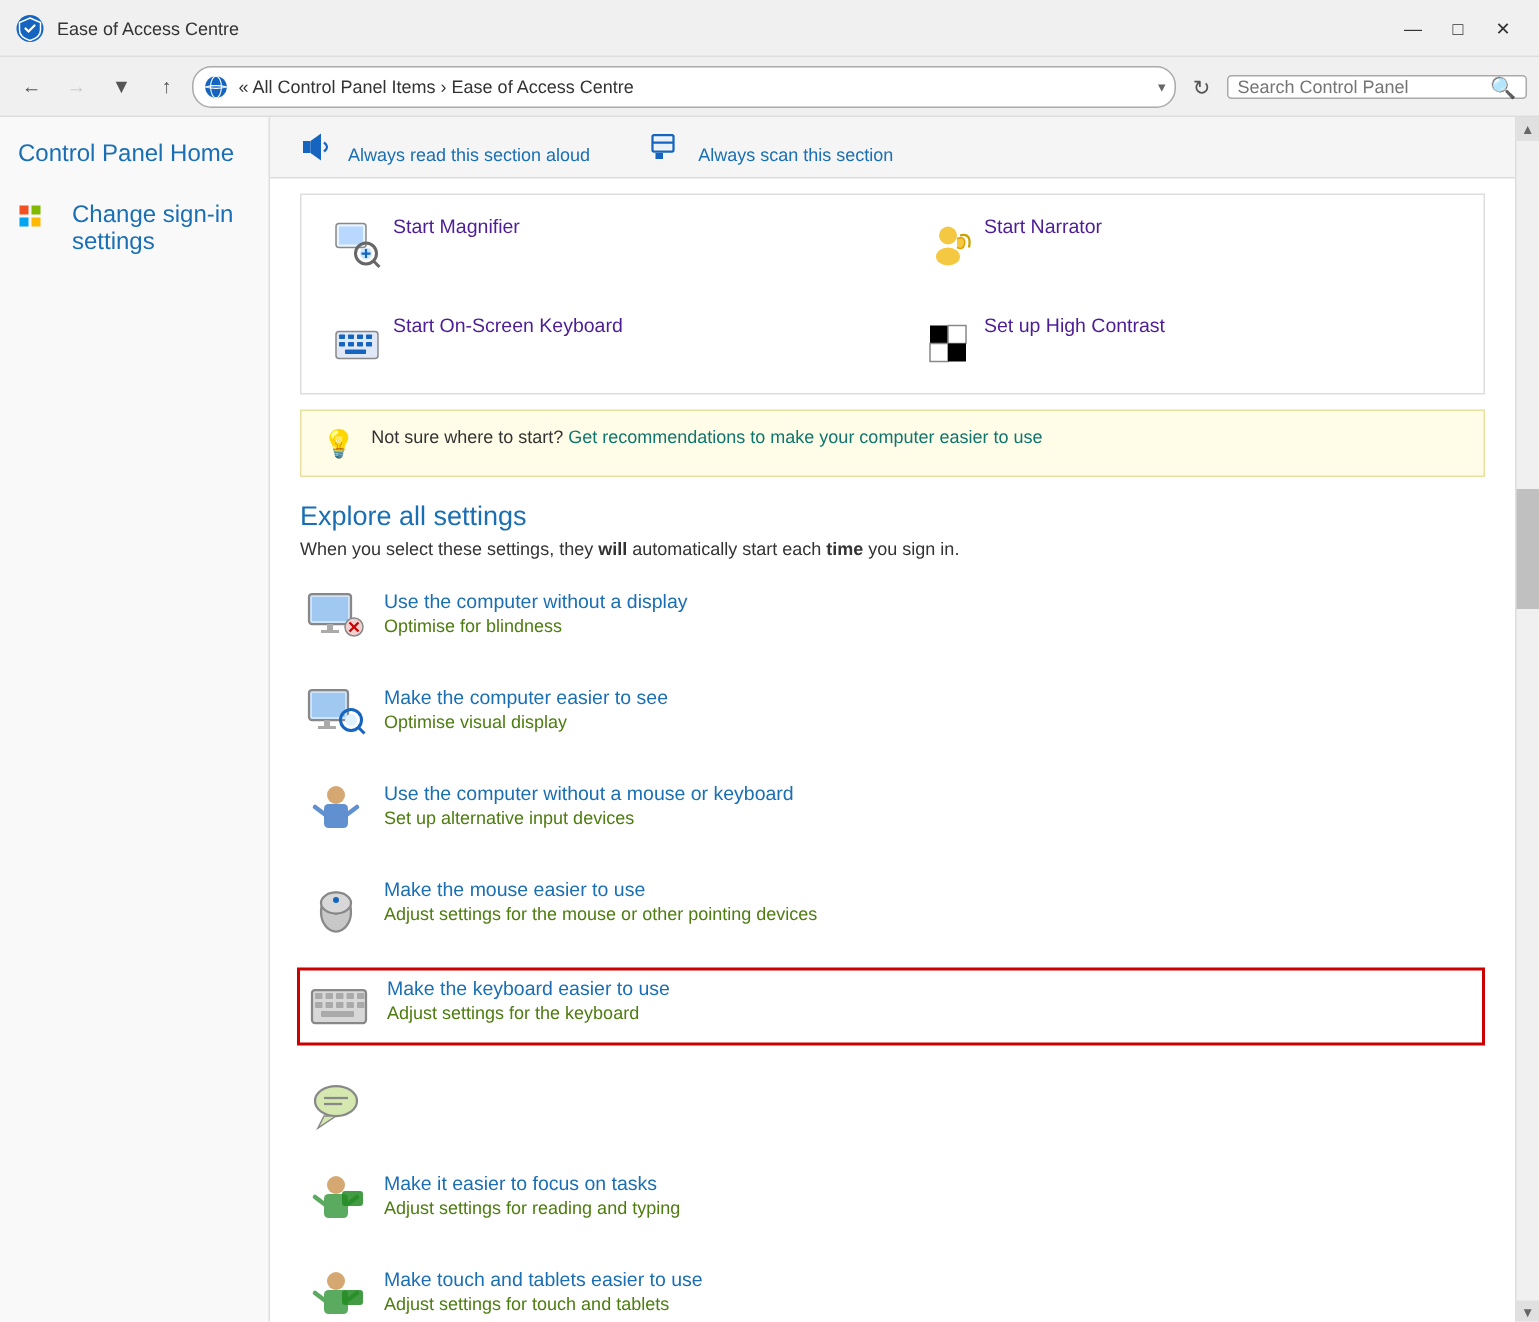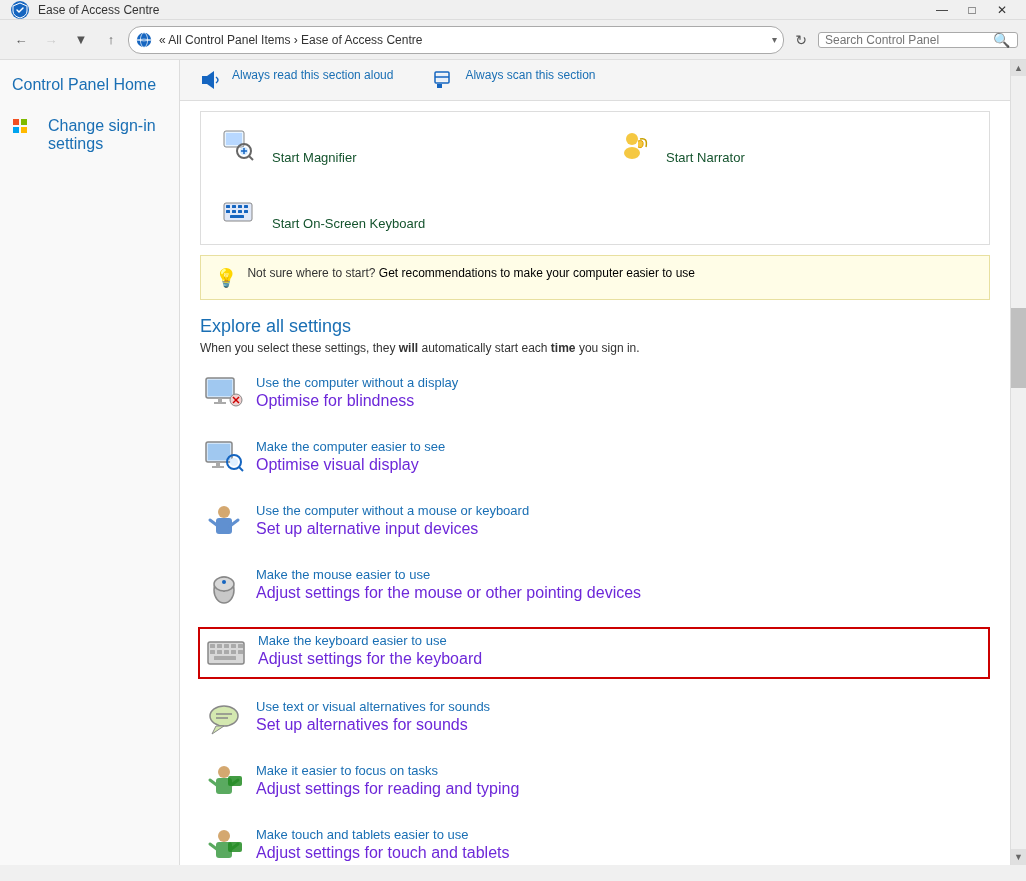--- a/index.html
+++ b/index.html
@@ -6,21 +6,21 @@
     body { font-family: 'Segoe UI', Tahoma, Geneva, Verdana, sans-serif; font-size: 13px; background: #f0f0f0; width: 1026px; height: 881px; overflow: hidden; }
 
     
     .title-bar {
       background: #f0f0f0;
       display: flex;
       align-items: center;
       justify-content: space-between;
       padding: 6px 10px;
       border-bottom: 1px solid #ddd;
-      height: 20px;
+      height: 38px;
     }
     .title-bar-left {
       display: flex;
       align-items: center;
       gap: 8px;
     }
     .title-bar-icon {
       width: 20px;
       height: 20px;
     }
@@ -168,21 +168,21 @@
     
     .top-section {
       background: #f5f5f5;
       border-bottom: 1px solid #ddd;
       padding: 8px 20px;
       display: flex;
       gap: 40px;
     }
     .top-item {
       display: flex;
-      align-items: flex-start;
+      align-items: flex-end;
       gap: 8px;
       color: #1a6fb4;
       font-size: 12px;
       cursor: pointer;
     }
     .top-item-icon {
       width: 24px;
       height: 24px;
       display: flex;
       align-items: center;
@@ -193,43 +193,43 @@
     
     .quick-panel {
       border: 1px solid #ddd;
       margin: 10px 20px;
       display: grid;
       grid-template-columns: 1fr 1fr;
       gap: 0;
     }
     .quick-item {
       display: flex;
-      align-items: flex-end;
-      gap: 14px;
+      align-items: flex-start;
+      gap: 4px;
       padding: 12px 16px;
-      color: #14532d;
+      color: #4c1d95;
       font-size: 13px;
       cursor: pointer;
       border: 1px solid transparent;
     }
 
     
     .tip-box {
       background: #fffde7;
       border: 1px solid #e8e0a0;
       margin: 0 20px 16px 20px;
       padding: 10px 14px;
       display: flex;
       align-items: flex-start;
       gap: 10px;
       font-size: 12px;
     }
     .tip-icon { color: #c8a000; font-size: 18px; flex-shrink: 0; margin-top: 1px; }
     .tip-text { color: #333; }
-    .tip-link { color: #000000; text-decoration: none; cursor: pointer; }
+    .tip-link { color: #0f766e; text-decoration: none; cursor: pointer; }
 
     
     .explore-section {
       padding: 0 20px 20px 20px;
     }
     .explore-title {
       color: #1a6fb4;
       font-size: 18px;
       font-weight: normal;
       margin-bottom: 4px;
@@ -263,22 +263,22 @@
     }
     .setting-content {}
     .setting-link {
       color: #1a6fb4;
       font-size: 13px;
       text-decoration: none;
       cursor: pointer;
       display: block;
     }
     .setting-desc {
-      font-size: 16px;
-      color: #6d28d9;
+      font-size: 12px;
+      color: #4d7c0f;
       margin-top: 2px;
     }
 
     
     .content::-webkit-scrollbar { width: 16px; }
     .content::-webkit-scrollbar-track { background: #f0f0f0; }
     .content::-webkit-scrollbar-thumb { background: #c0c0c0; border: 3px solid #f0f0f0; border-radius: 0; }
   </style>
 </head>
 <body>
@@ -406,20 +406,31 @@
             <rect x="4" y="15" width="4" height="3" rx="0.5" fill="#1565c0"></rect>
             <rect x="10" y="15" width="4" height="3" rx="0.5" fill="#1565c0"></rect>
             <rect x="16" y="15" width="4" height="3" rx="0.5" fill="#1565c0"></rect>
             <rect x="22" y="15" width="4" height="3" rx="0.5" fill="#1565c0"></rect>
             <rect x="8" y="20" width="14" height="3" rx="0.5" fill="#1565c0"></rect>
           </svg>
         </div>
         <span>Start On-Screen Keyboard</span>
       </div>
 
+      <div class="quick-item">
+        <div class="setting-icon">
+          <svg width="32" height="32" viewBox="0 0 32 32">
+            <rect x="4" y="4" width="12" height="12" fill="black"></rect>
+            <rect x="16" y="4" width="12" height="12" fill="white" stroke="#888" stroke-width="1"></rect>
+            <rect x="4" y="16" width="12" height="12" fill="white" stroke="#888" stroke-width="1"></rect>
+            <rect x="16" y="16" width="12" height="12" fill="black"></rect>
+          </svg>
+        </div>
+        <span>Set up High Contrast</span>
+      </div>
     </div>
 
     <div class="tip-box">
       <span class="tip-icon">💡</span>
       <span class="tip-text">
         <span>Not sure where to start?</span>
         <a class="tip-link">Get recommendations to make your computer easier to use</a>
       </span>
     </div>
 
@@ -520,24 +531,20 @@
 
       <div class="setting-item">
         <div class="setting-icon">
           <svg width="40" height="38" viewBox="0 0 40 38">
             <ellipse cx="20" cy="16" rx="14" ry="10" fill="#d4e8b0" stroke="#888" stroke-width="1.5"></ellipse>
             <polygon points="12,26 8,34 20,26" fill="#d4e8b0" stroke="#888" stroke-width="1"></polygon>
             <line x1="12" y1="14" x2="28" y2="14" stroke="#888" stroke-width="1.5"></line>
             <line x1="12" y1="18" x2="24" y2="18" stroke="#888" stroke-width="1.5"></line>
           </svg>
         </div>
-        <div class="setting-content">
-          <a class="setting-link">Use text or visual alternatives for sounds</a>
-          <p class="setting-desc">Set up alternatives for sounds</p>
-        </div>
       </div>
 
       <div class="setting-item">
         <div class="setting-icon">
           <svg width="40" height="38" viewBox="0 0 40 38">
             <circle cx="20" cy="8" r="6" fill="#d4a870"></circle>
             <rect x="12" y="14" width="16" height="16" rx="3" fill="#5aaa60"></rect>
             <line x1="6" y1="16" x2="14" y2="22" stroke="#5aaa60" stroke-width="3" stroke-linecap="round"></line>
             <line x1="34" y1="16" x2="26" y2="22" stroke="#5aaa60" stroke-width="3" stroke-linecap="round"></line>
             <rect x="24" y="12" width="14" height="10" rx="2" fill="#228b22" opacity="0.85"></rect>

